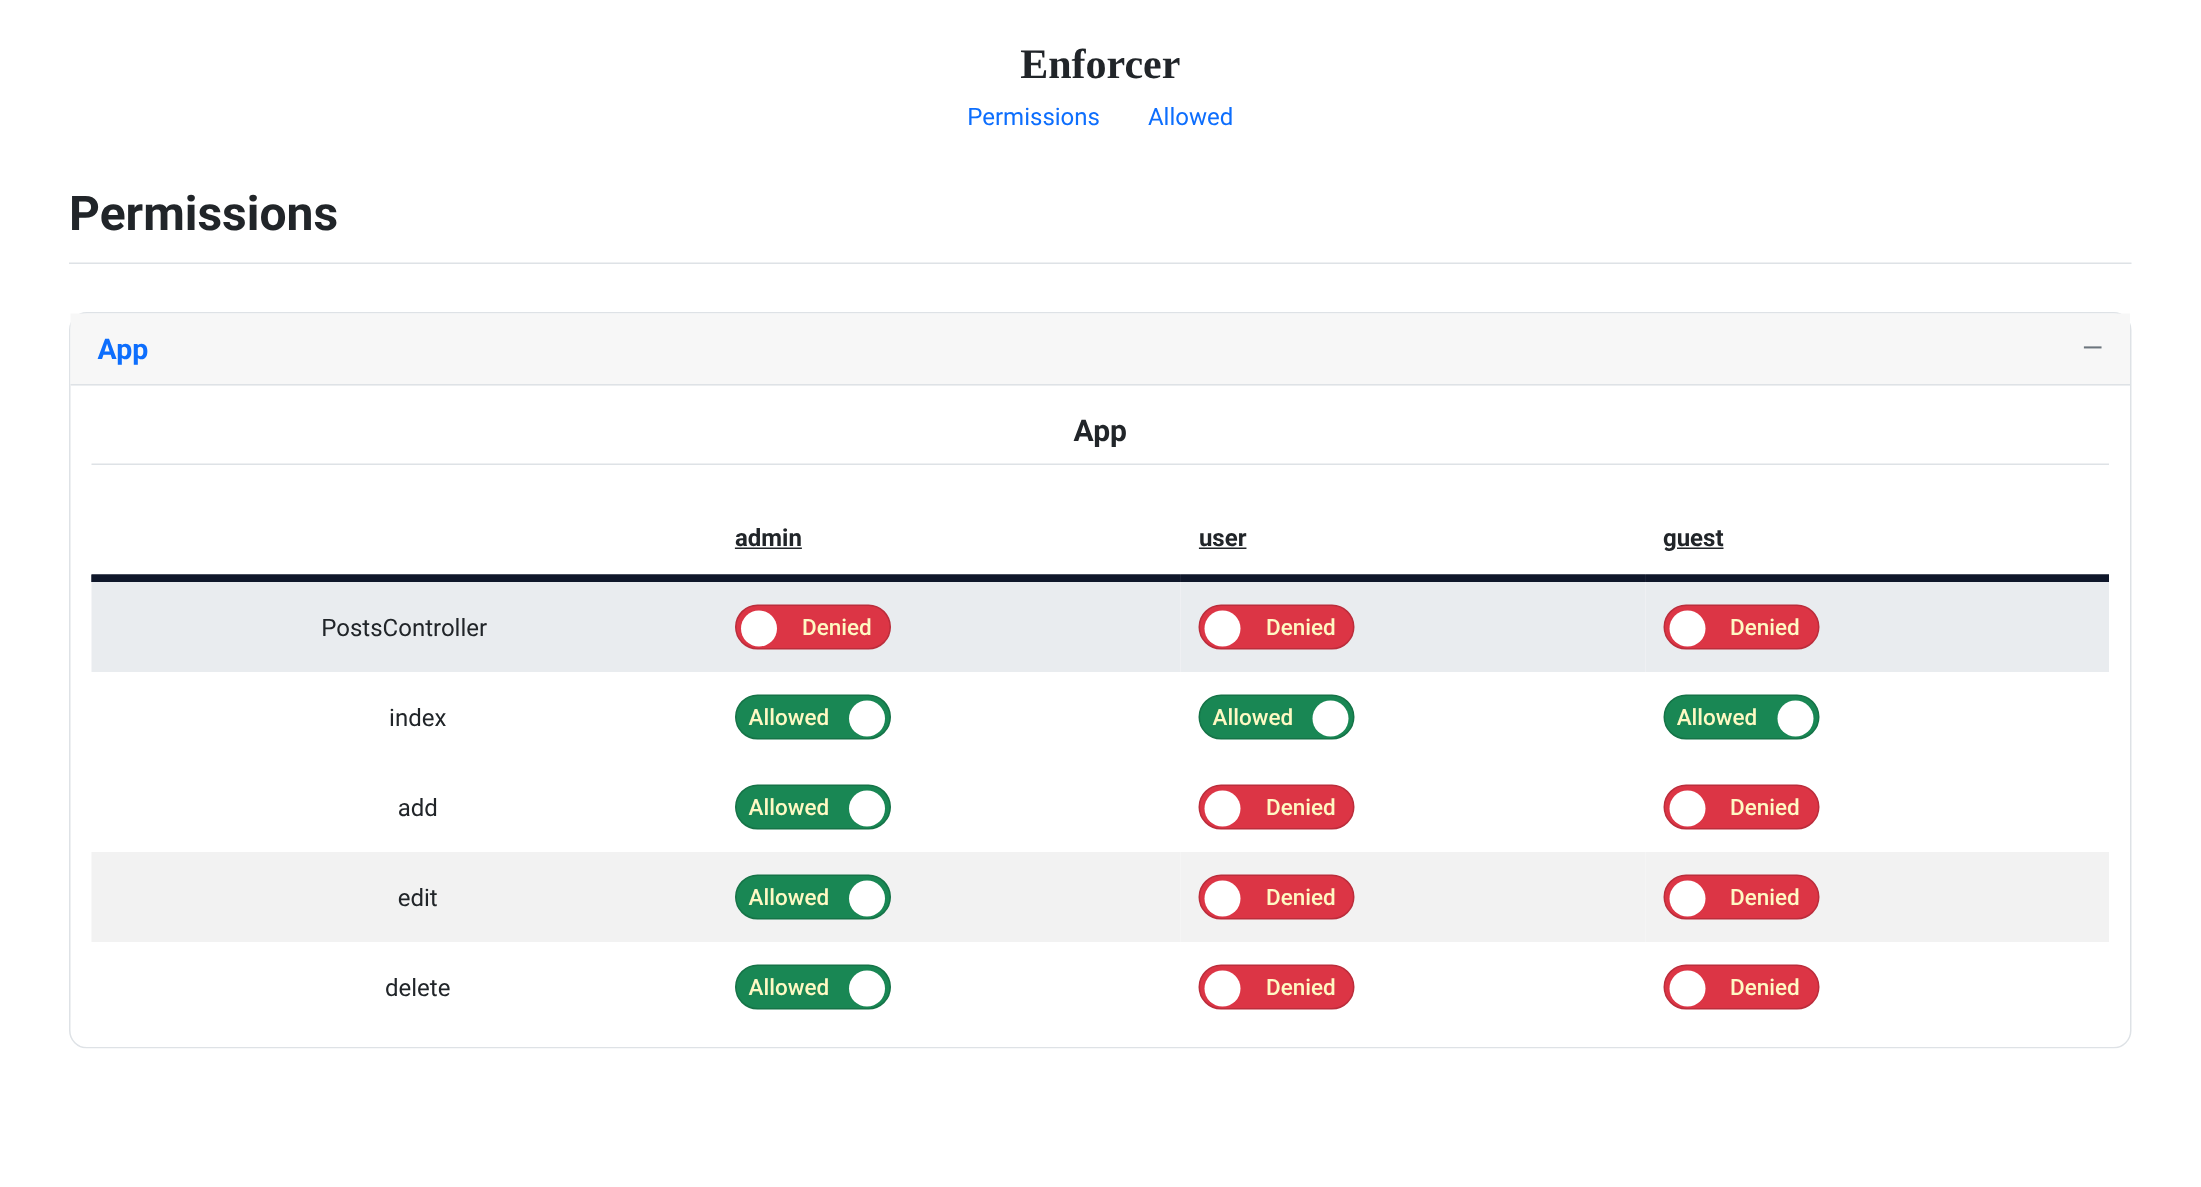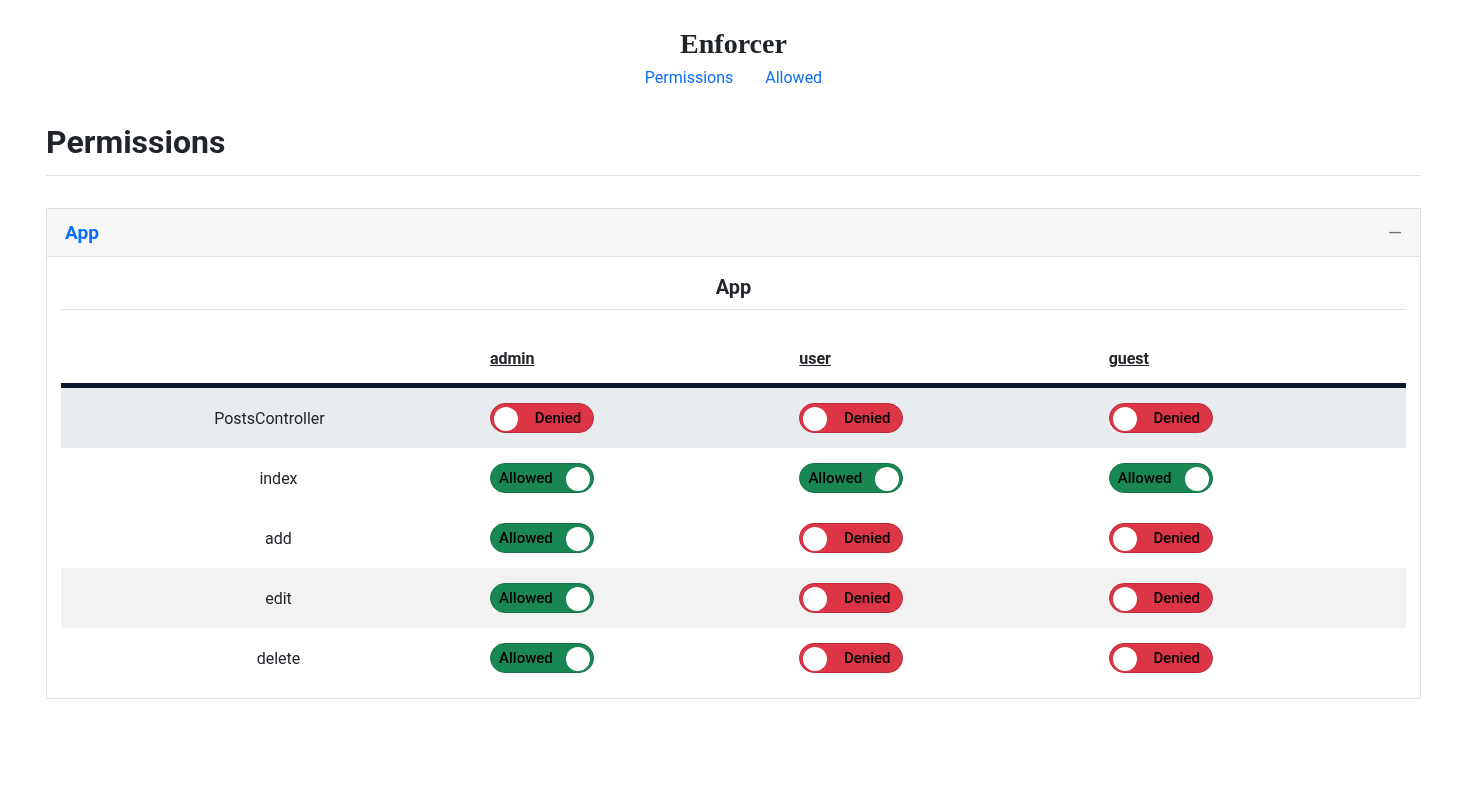--- a/index.html
+++ b/index.html
@@ -36,21 +36,21 @@
       font-weight: 700;
       margin-bottom: 14px;
     }
     hr.top-divider {
       border: none;
       border-top: 1px solid #dee2e6;
       margin: 0 0 20px 0;
     }
     .panel {
       border: 1px solid #dee2e6;
-      border-radius: 0;
+      border-radius: 12px;
       background: #fff;
       margin-top: 32px;
     }
     .panel-header {
       display: flex;
       align-items: center;
       justify-content: space-between;
       padding: 12px 18px;
       background: #f7f7f7;
       border-bottom: 1px solid #dee2e6;
@@ -112,21 +112,21 @@
     .col-label { width: 31%; }
     .col-role { width: 23%; }
 
     
     .toggle {
       display: inline-flex;
       align-items: center;
       border-radius: 999px;
       height: 30px;
       width: 104px;
-      color: #000000;
+      color: #fef9c3;
       font-weight: 500;
       font-size: 15px;
       cursor: pointer;
       position: relative;
       user-select: none;
     }
     .toggle .knob {
       width: 24px;
       height: 24px;
       border-radius: 50%;

